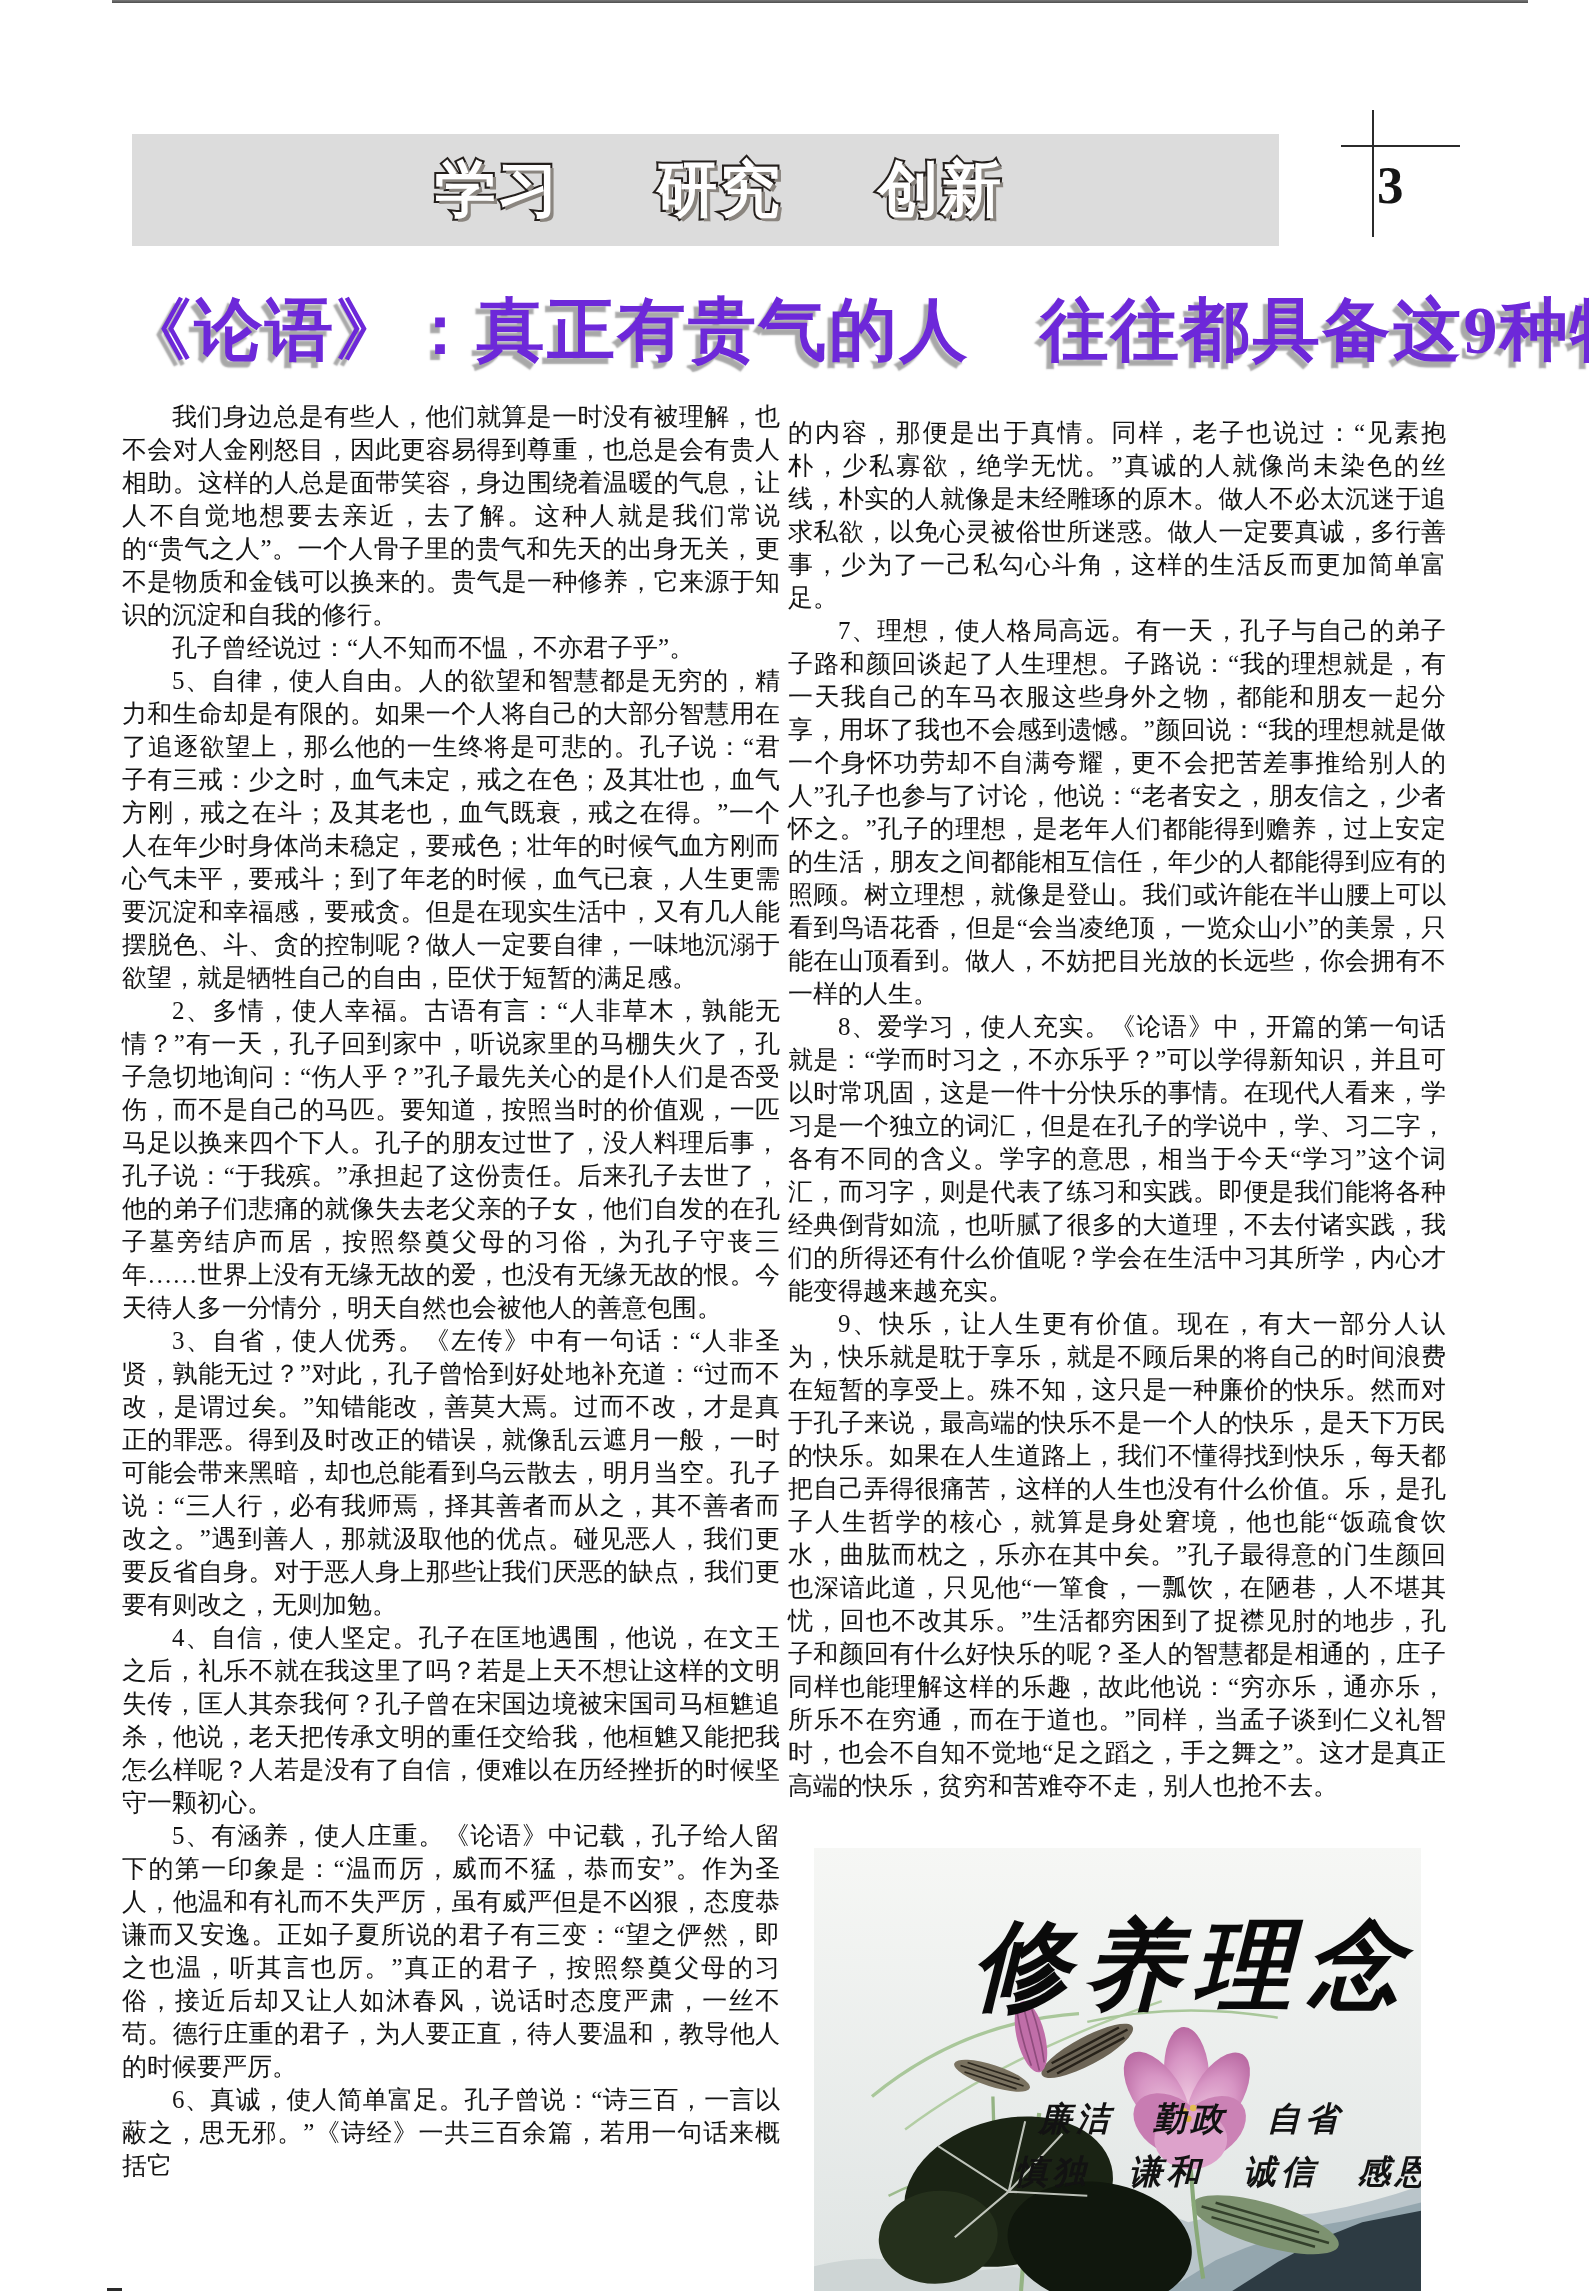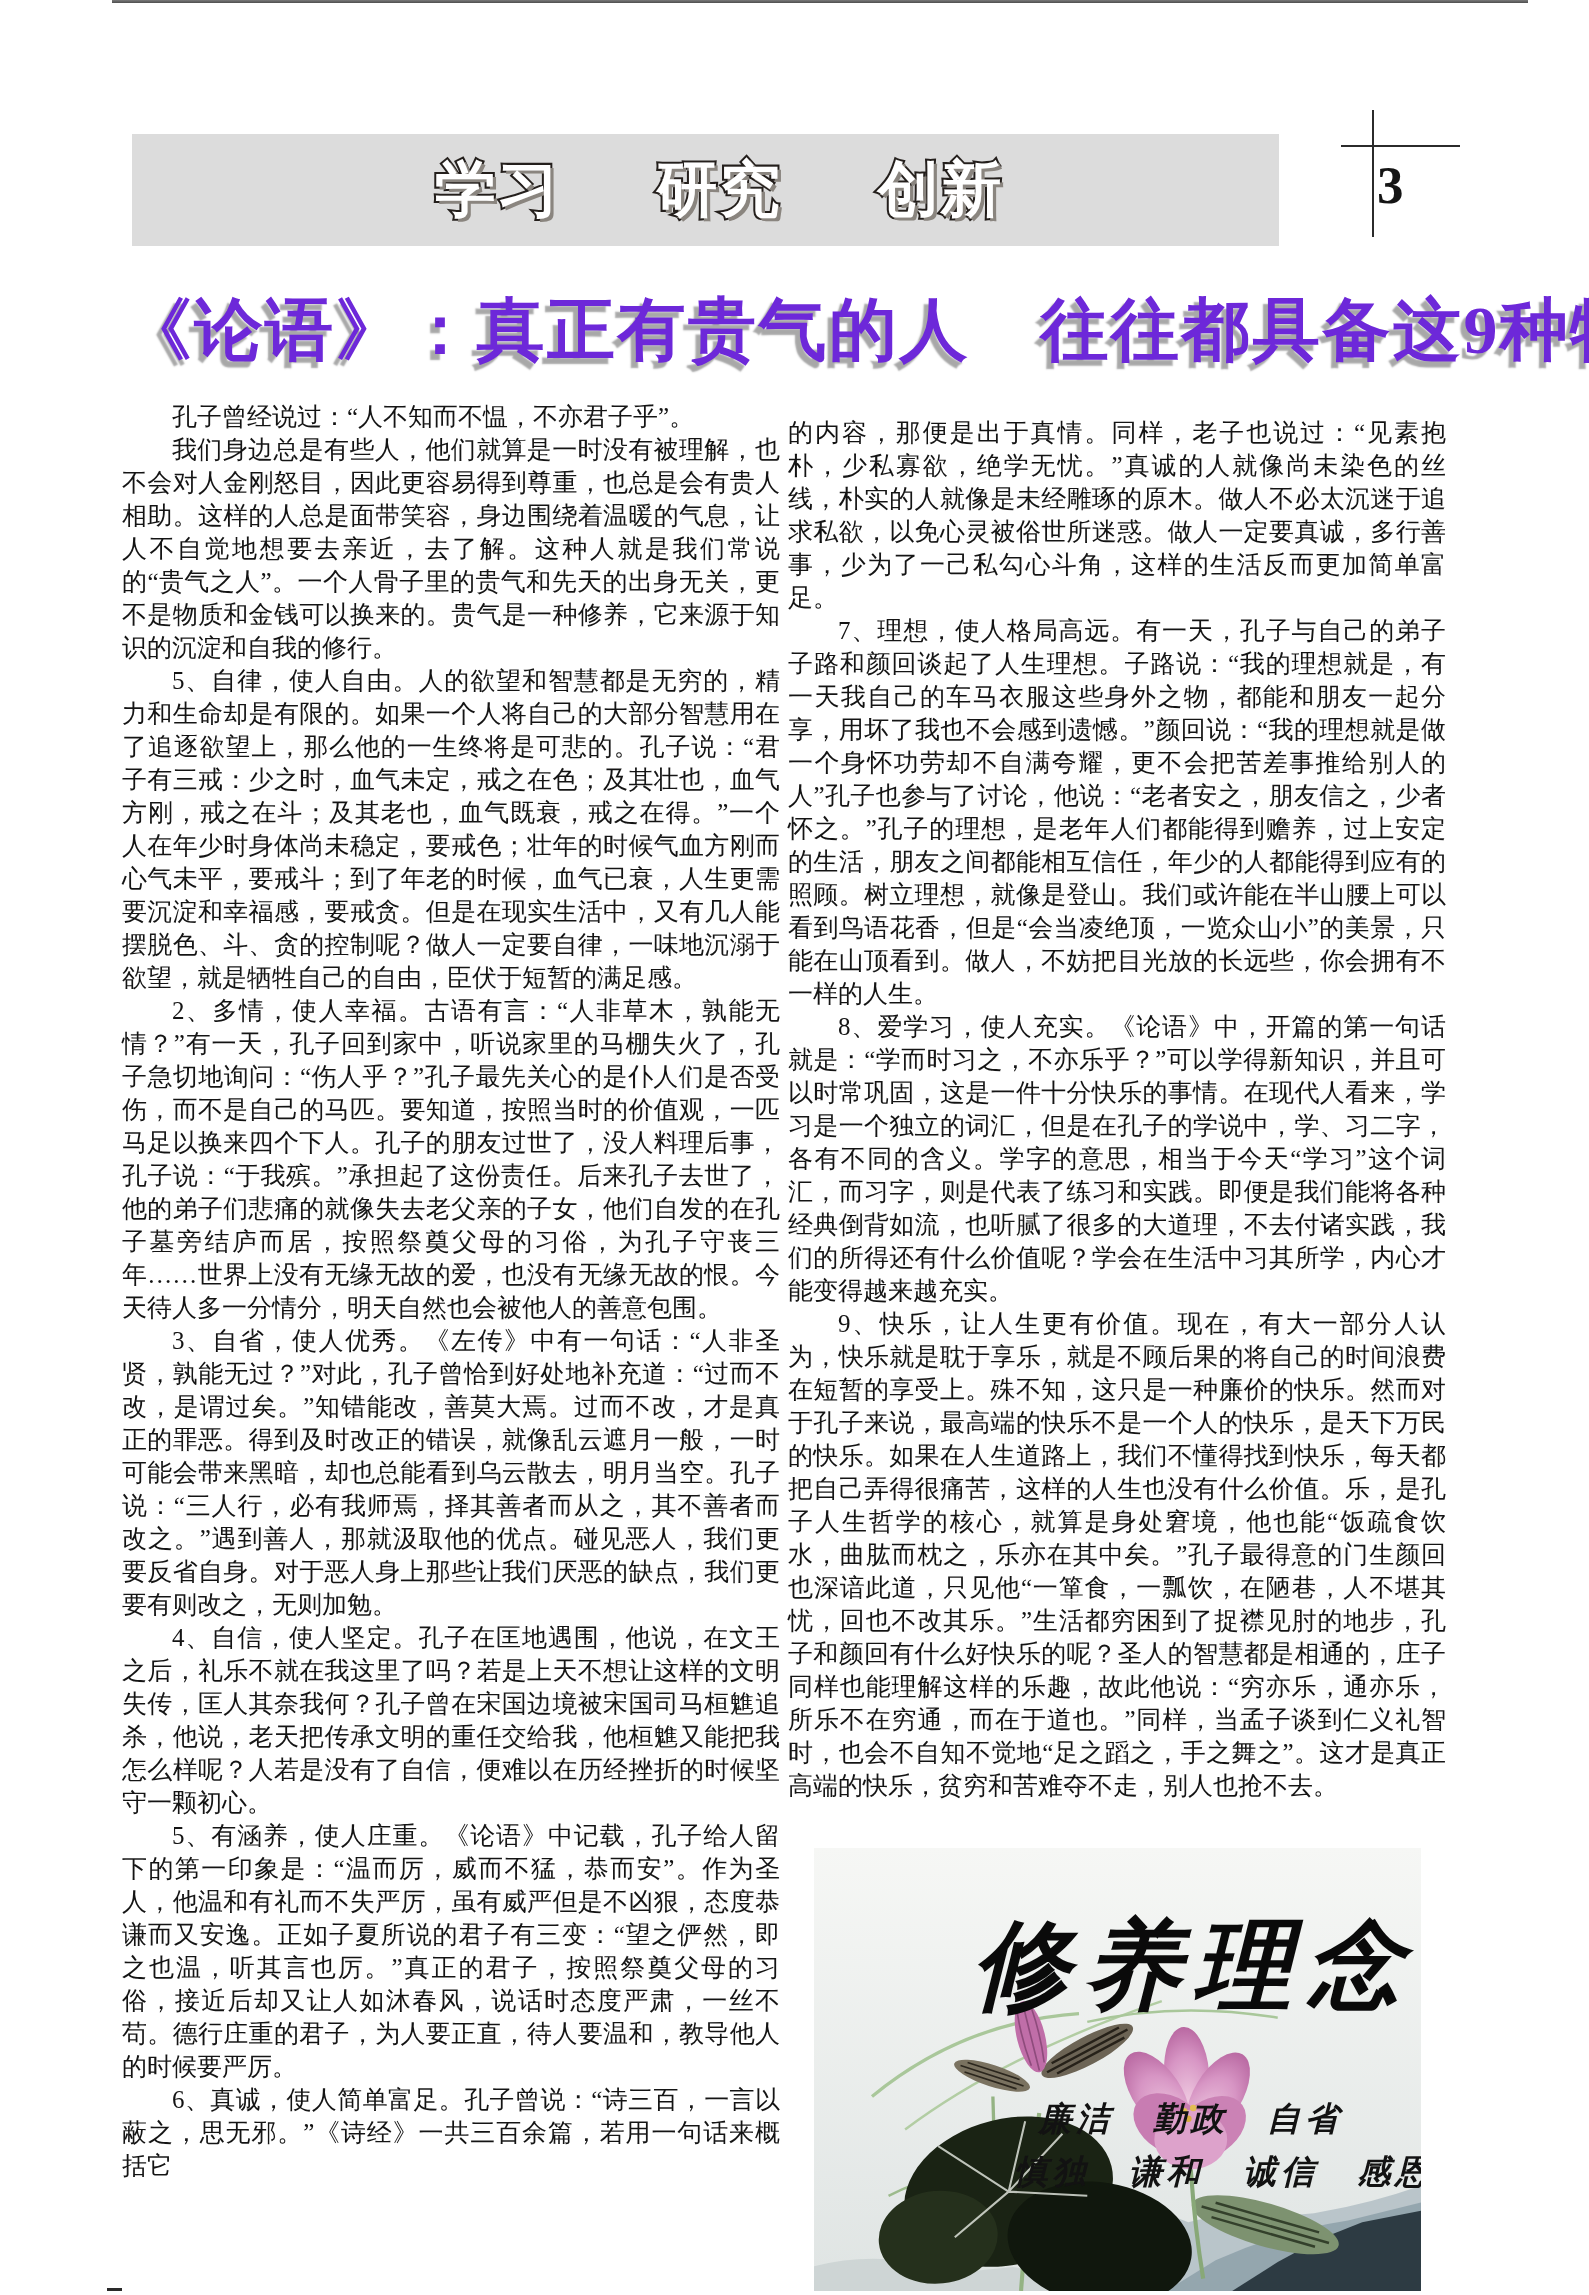--- a/index.html
+++ b/index.html
@@ -54,22 +54,22 @@
 </div>
 
 <div class="abs vline"></div>
 <div class="abs hline"></div>
 <div class="abs folio">3</div>
 <div class="abs corner-dash"></div>
 
 <div class="abs headline">《论语》：真正有贵气的人　往往都具备这9种特质</div>
 
 <div class="abs col col-left">
+  <p><span>我们身边总是有些人，他们就算是一时没有被理解，也不会对人金刚怒目，因此更容易得到尊重，也总是会有贵人相助。这样的人总是面带笑容，身边围绕着温暖的气息，让人不自觉地想要去亲近，去了解。这种人就是我们常说的“贵气之人”。一个人骨子里的贵气和先天的出身无关，更不是物质和金钱可以换来的。贵气是一种修养，它来源于知识的沉淀和自我的修行。</span></p>
   <p><span>孔子曾经说过：“人不知而不愠，不亦君子乎”。</span></p>
-  <p><span>我们身边总是有些人，他们就算是一时没有被理解，也不会对人金刚怒目，因此更容易得到尊重，也总是会有贵人相助。这样的人总是面带笑容，身边围绕着温暖的气息，让人不自觉地想要去亲近，去了解。这种人就是我们常说的“贵气之人”。一个人骨子里的贵气和先天的出身无关，更不是物质和金钱可以换来的。贵气是一种修养，它来源于知识的沉淀和自我的修行。</span></p>
   <p><b>5、自律，使人自由。</b><span>人的欲望和智慧都是无穷的，精力和生命却是有限的。如果一个人将自己的大部分智慧用在了追逐欲望上，那么他的一生终将是可悲的。孔子说：“君子有三戒：少之时，血气未定，戒之在色；及其壮也，血气方刚，戒之在斗；及其老也，血气既衰，戒之在得。”一个人在年少时身体尚未稳定，要戒色；壮年的时候气血方刚而心气未平，要戒斗；到了年老的时候，血气已衰，人生更需要沉淀和幸福感，要戒贪。但是在现实生活中，又有几人能摆脱色、斗、贪的控制呢？做人一定要自律，一味地沉溺于欲望，就是牺牲自己的自由，臣伏于短暂的满足感。</span></p>
   <p><b>2、多情，使人幸福。</b><span>古语有言：“人非草木，孰能无情？”有一天，孔子回到家中，听说家里的马棚失火了，孔子急切地询问：“伤人乎？”孔子最先关心的是仆人们是否受伤，而不是自己的马匹。要知道，按照当时的价值观，一匹马足以换来四个下人。孔子的朋友过世了，没人料理后事，孔子说：“于我殡。”承担起了这份责任。后来孔子去世了，他的弟子们悲痛的就像失去老父亲的子女，他们自发的在孔子墓旁结庐而居，按照祭奠父母的习俗，为孔子守丧三年……世界上没有无缘无故的爱，也没有无缘无故的恨。今天待人多一分情分，明天自然也会被他人的善意包围。</span></p>
   <p><b>3、自省，使人优秀。</b><span>《左传》中有一句话：“人非圣贤，孰能无过？”对此，孔子曾恰到好处地补充道：“过而不改，是谓过矣。”知错能改，善莫大焉。过而不改，才是真正的罪恶。得到及时改正的错误，就像乱云遮月一般，一时可能会带来黑暗，却也总能看到乌云散去，明月当空。孔子说：“三人行，必有我师焉，择其善者而从之，其不善者而改之。”遇到善人，那就汲取他的优点。碰见恶人，我们更要反省自身。对于恶人身上那些让我们厌恶的缺点，我们更要有则改之，无则加勉。</span></p>
   <p><b>4、自信，使人坚定。</b><span>孔子在匡地遇围，他说，在文王之后，礼乐不就在我这里了吗？若是上天不想让这样的文明失传，匡人其奈我何？孔子曾在宋国边境被宋国司马桓魋追杀，他说，老天把传承文明的重任交给我，他桓魋又能把我怎么样呢？人若是没有了自信，便难以在历经挫折的时候坚守一颗初心。</span></p>
   <p><b>5、有涵养，使人庄重。</b><span>《论语》中记载，孔子给人留下的第一印象是：“温而厉，威而不猛，恭而安”。作为圣人，他温和有礼而不失严厉，虽有威严但是不凶狠，态度恭谦而又安逸。正如子夏所说的君子有三变：“望之俨然，即之也温，听其言也厉。”真正的君子，按照祭奠父母的习俗，接近后却又让人如沐春风，说话时态度严肃，一丝不苟。德行庄重的君子，为人要正直，待人要温和，教导他人的时候要严厉。</span></p>
   <p><b>6、真诚，使人简单富足。</b><span>孔子曾说：“诗三百，一言以蔽之，思无邪。”《诗经》一共三百余篇，若用一句话来概括它</span></p>
 </div>
 
 <div class="abs col col-right">
   <p class="no-indent"><span>的内容，那便是出于真情。同样，老子也说过：“见素抱朴，少私寡欲，绝学无忧。”真诚的人就像尚未染色的丝线，朴实的人就像是未经雕琢的原木。做人不必太沉迷于追求私欲，以免心灵被俗世所迷惑。做人一定要真诚，多行善事，少为了一己私勾心斗角，这样的生活反而更加简单富足。</span></p>

